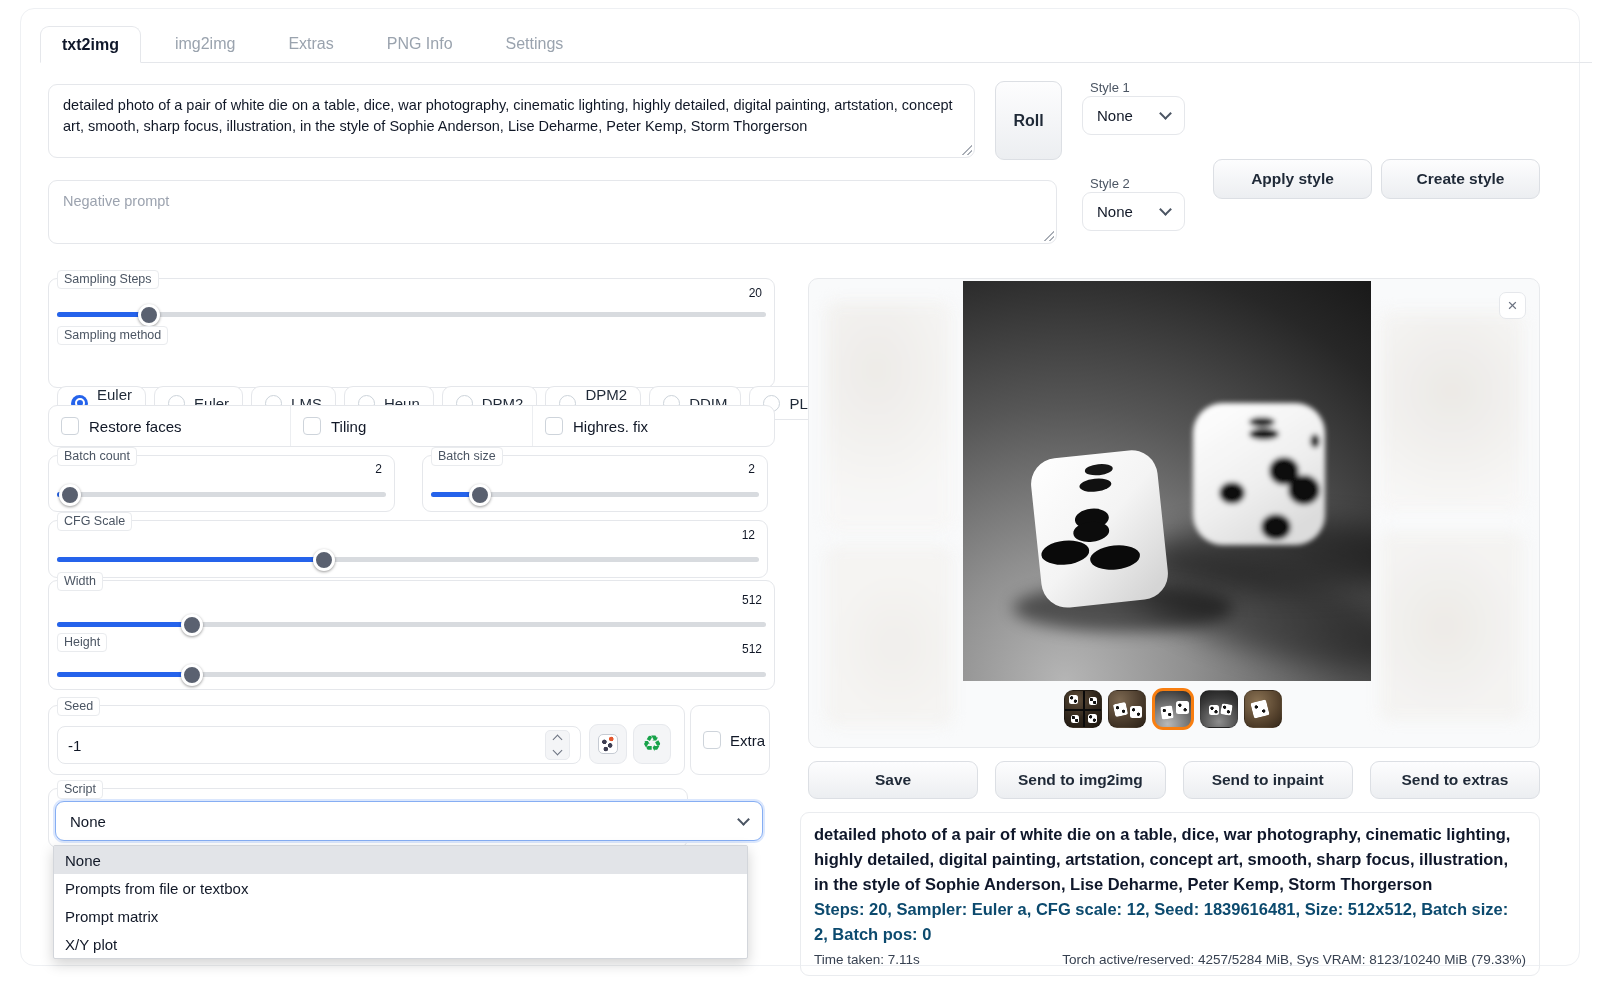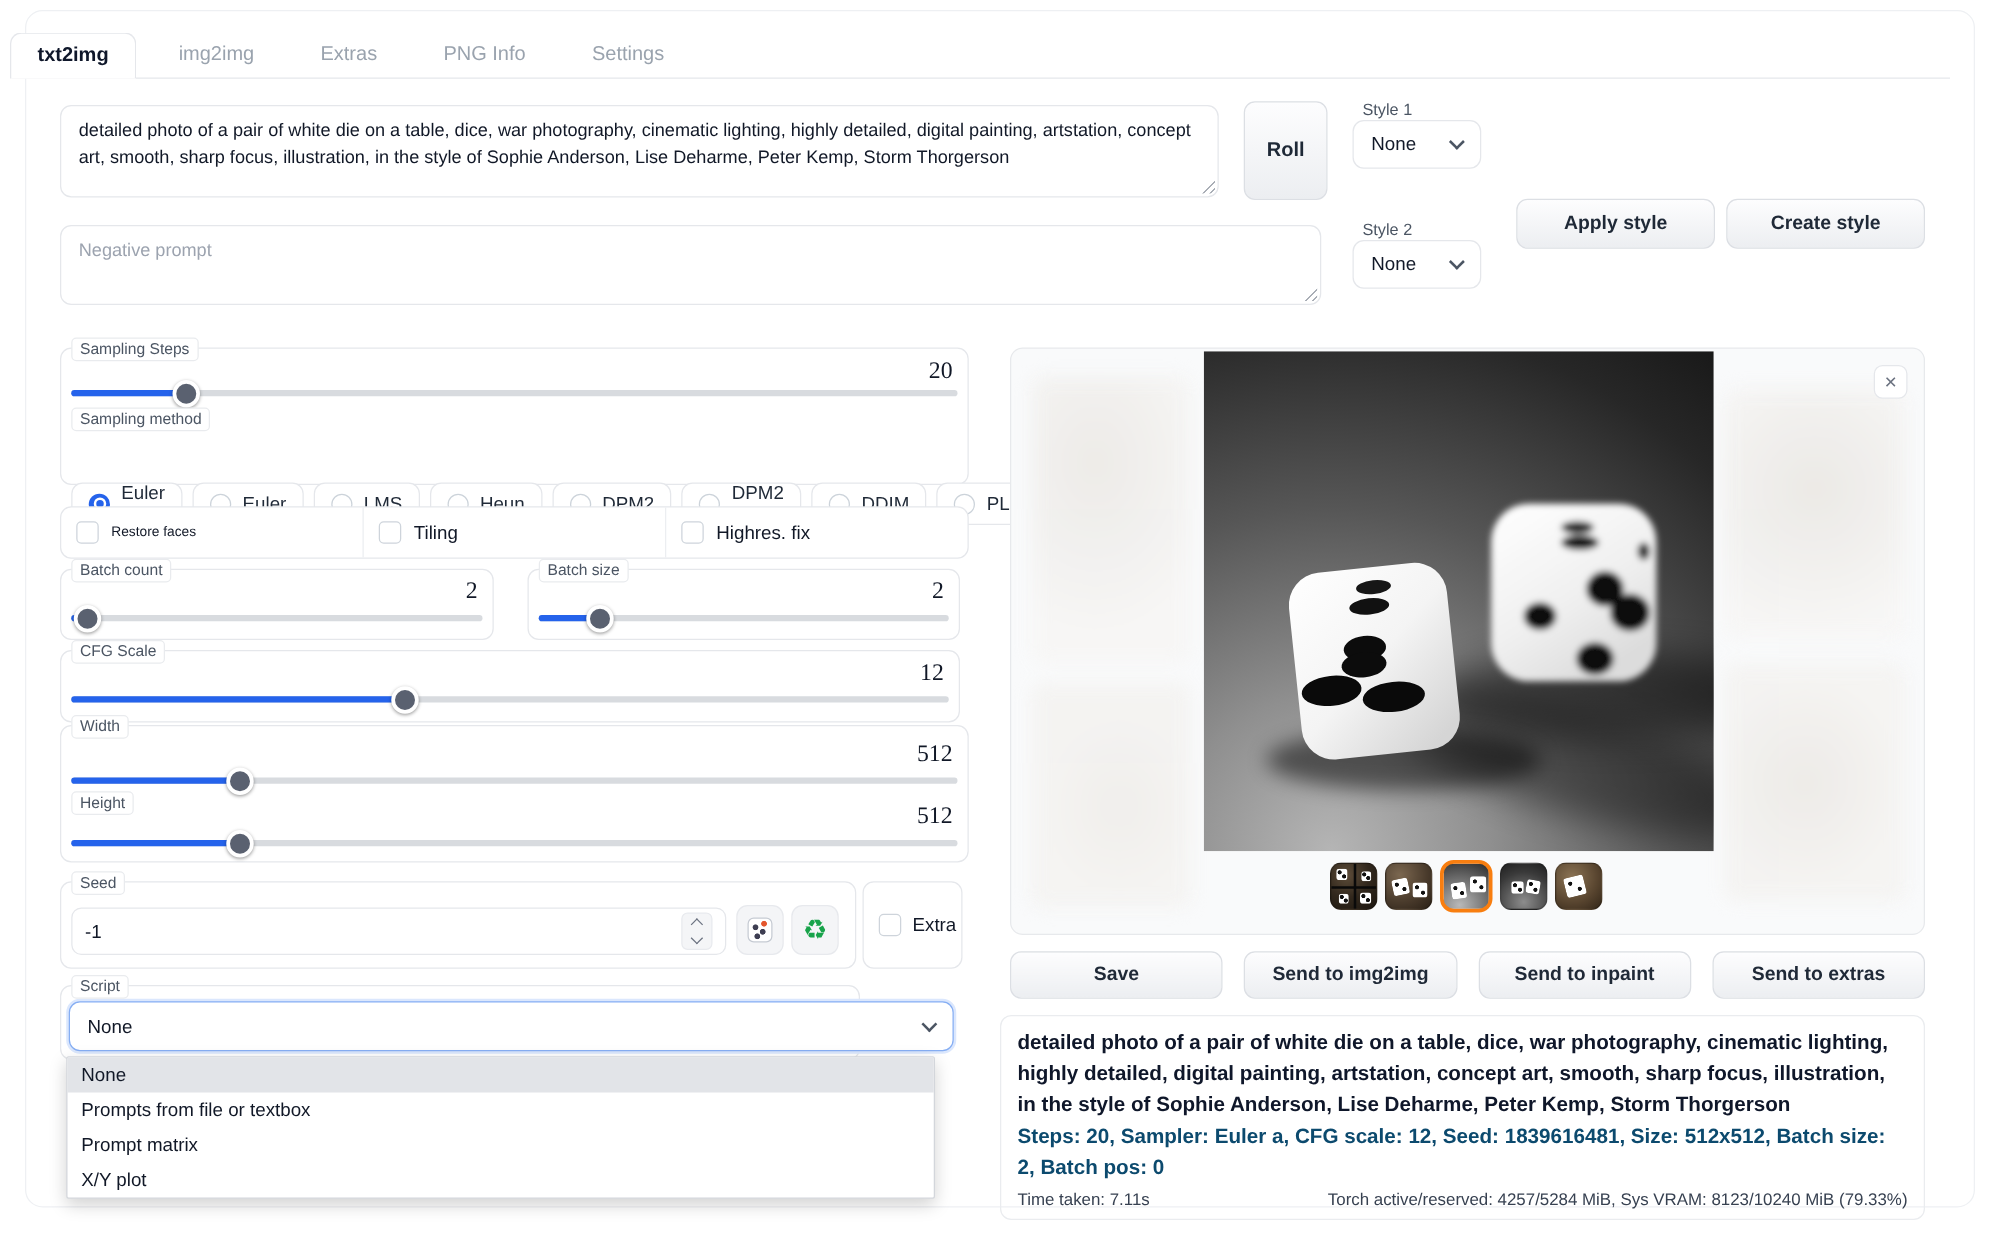--- a/index.html
+++ b/index.html
@@ -5,35 +5,35 @@
   * { box-sizing: border-box; margin: 0; padding: 0; }
   body {
     width: 1600px; height: 1000px; background: #ffffff; overflow: hidden;
     font-family: "Liberation Sans", sans-serif; color: #111827; position: relative;
   }
   #app { position: absolute; inset: 0; }
   .frame { position: absolute; left: 20px; top: 8px; width: 1560px; height: 958px;
     border: 1px solid #eef0f3; border-radius: 14px; }
 
   
-  .tabbar { position: absolute; left: 8px; top: 26px; width: 1552px; height: 37px;
+  .tabbar { position: absolute; left: 40px; top: 26px; width: 1552px; height: 37px;
     display: flex; align-items: stretch; border-bottom: 1px solid #e5e7eb; }
   .tab { display: flex; align-items: center; padding: 0 19px; font-size: 16px;
     color: #9aa3ae; cursor: pointer; }
   .tab.active { border: 1px solid #e5e7eb; border-bottom: 1px solid #ffffff;
     border-radius: 9px 9px 0 0; background: #fff; color: #0f172a; font-weight: 700;
     margin-bottom: -1px; padding: 0 21px; }
   .tab + .tab { margin-left: 15px; }
 
   
   .box { position: absolute; background: #fff; border: 1px solid #e5e7eb; border-radius: 9px; }
   .chip { position: absolute; left: 8px; top: -9px; background: #fff; border: 1px solid #e9ebee;
     border-radius: 4px; padding: 0 6px; font-size: 12.5px; line-height: 17px; color: #4b5563;
     white-space: nowrap; z-index: 3; }
-  .val { position: absolute; right: 12px; font-size: 19px; color: #111827; font-family: Liberation Serif, serif; }
+  .val { position: absolute; right: 12px; font-size: 12px; color: #111827; }
   .slider { position: absolute; left: 8px; right: 8px; height: 22px; cursor: pointer; }
   .track { position: absolute; top: 9px; left: 0; right: 0; height: 5px; background: #d8dbdf; border-radius: 3px; }
   .fill  { position: absolute; top: 9px; left: 0; height: 5px; background: #2563eb; border-radius: 3px; width: var(--fill); }
   .handle{ position: absolute; top: 11.5px; left: var(--fill); width: 22px; height: 22px; border-radius: 50%;
     background: #5a6170; border: 3px solid #fff; box-shadow: 0 1px 3px rgba(0,0,0,.4);
     transform: translate(-50%,-50%); }
   .cb { width: 18px; height: 18px; border: 1.5px solid #ced4db; border-radius: 4px; background: #fff; flex: none; cursor: pointer; }
   .chev { width: 9px; height: 9px; border-right: 2px solid #4b5563; border-bottom: 2px solid #4b5563;
     transform: rotate(45deg); margin-top: -4px; }
 
@@ -209,21 +209,21 @@
       <div class="radio-pill">
           <span class="radio-circle"></span>
           <span>PLMS</span>
         </div>
     </div>
   </div>
 
   <div class="box" style="left:48px;top:405px;width:727px;height:42px;display:flex;">
     <div style="flex:1;display:flex;align-items:center;gap:10px;padding-left:12px;border-right:1px solid #eceef1;">
       <span class="cb"></span>
-      <span style="font-size:11px;text-align:center;">Restore faces</span>
+      <span style="font-size:15px;text-align:center;">Restore faces</span>
     </div>
     <div style="flex:1;display:flex;align-items:center;gap:10px;padding-left:12px;border-right:1px solid #eceef1;">
       <span class="cb"></span>
       <span style="font-size:15px;">Tiling</span>
     </div>
     <div style="flex:1;display:flex;align-items:center;gap:10px;padding-left:12px;">
       <span class="cb"></span>
       <span style="font-size:15px;">Highres. fix</span>
     </div>
   </div>

